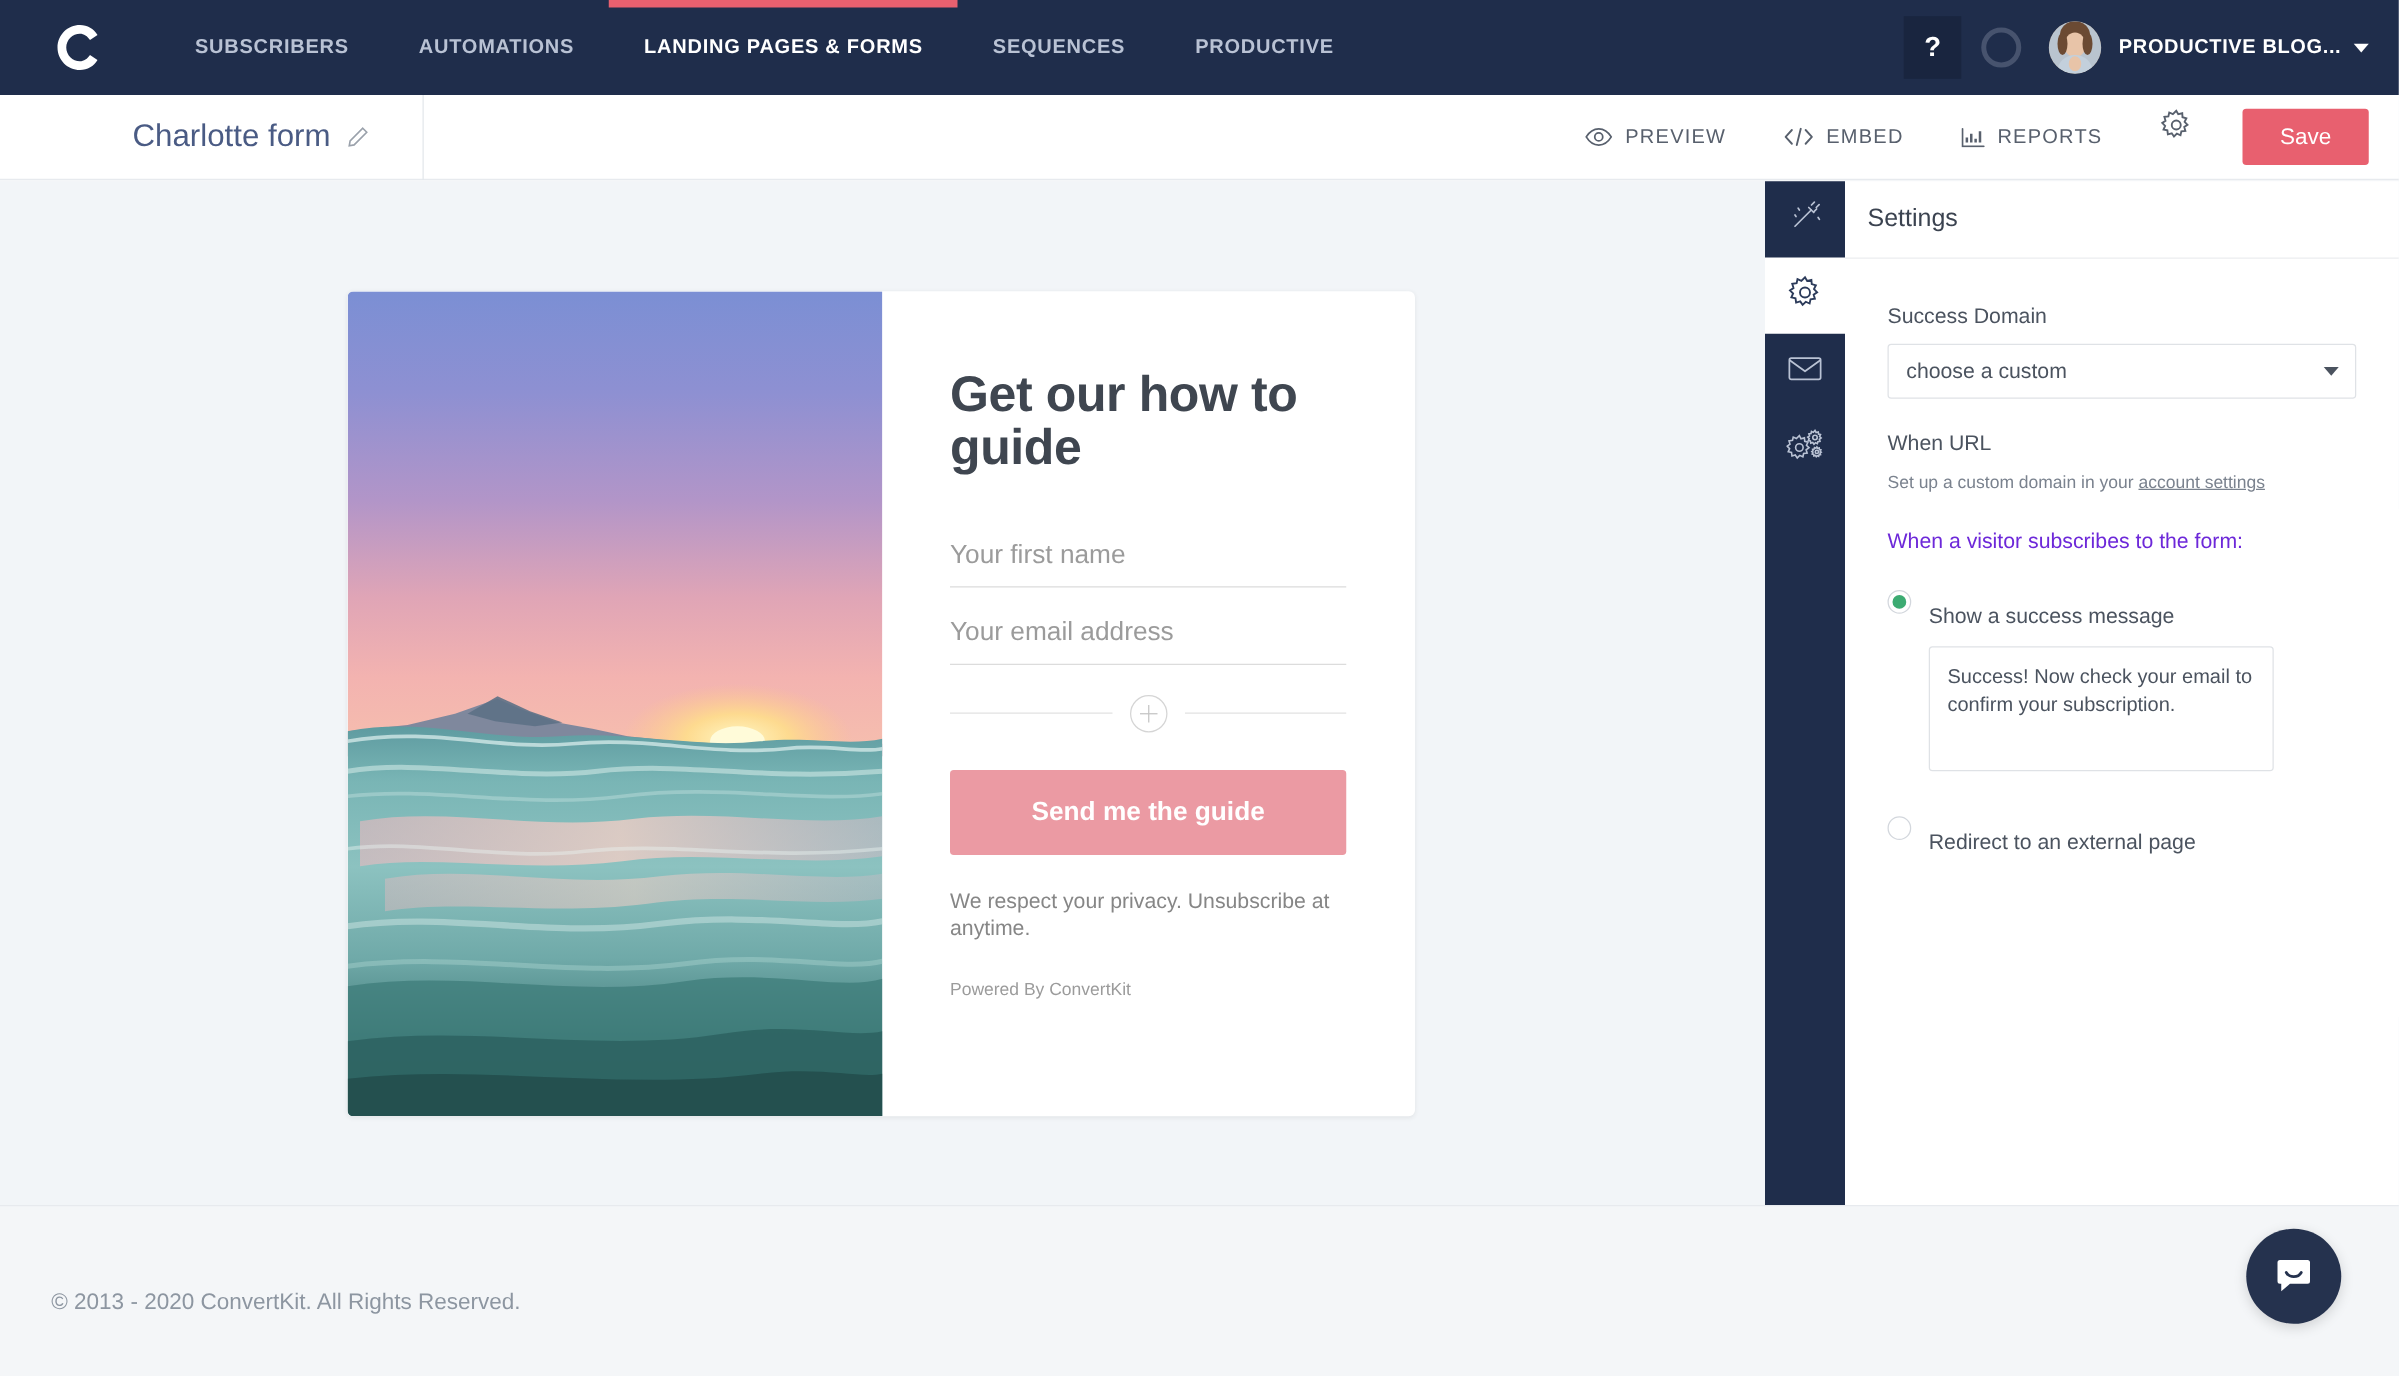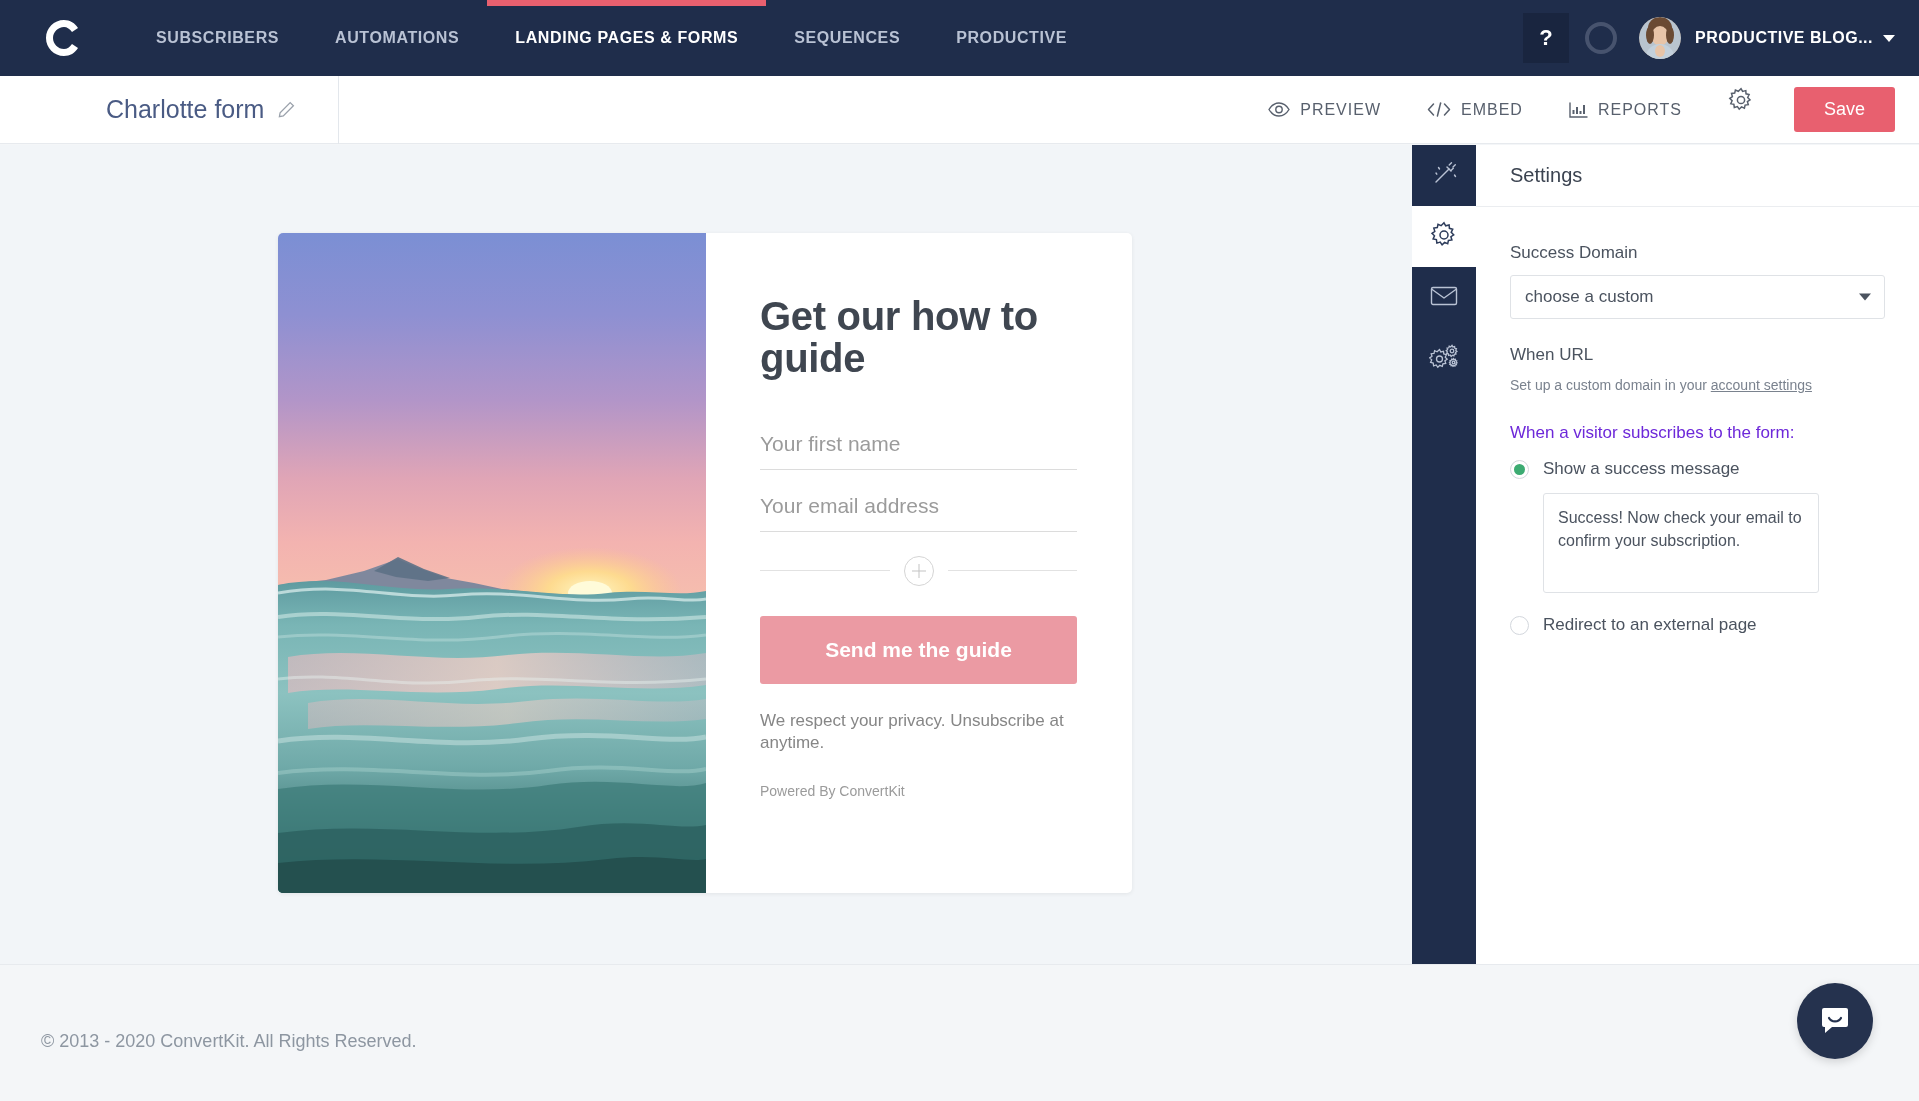--- a/index.html
+++ b/index.html
@@ -231,21 +231,21 @@
   .rail-btn.active { background: #ffffff; }
   .settings-panel {
     position: absolute;
     top: 145px; left: 1476px;
     width: 443px; height: 819px;
     background: #ffffff;
   }
   .panel-header {
     height: 62px;
     display: flex; align-items: center;
-    padding-left: 34px;
+    padding-left: 18px;
     border-bottom: 1px solid #ebedf0;
     color: #3b4350;
     font-size: 20px;
   }
   .panel-body { padding: 36px 34px 0 34px; }
   .field-label {
     color: #4b535f;
     font-size: 17px;
     margin-bottom: 12px;
   }
@@ -324,21 +324,21 @@
     position: relative;
   }
   .radio.checked::after {
     content: "";
     position: absolute;
     left: 3px; top: 3px;
     width: 11px; height: 11px;
     border-radius: 50%;
     background: #3cab72;
   }
-  .radio-label { color: #4b535f; font-size: 17px; }
+  .radio-label { color: #4b535f; font-size: 17px; margin-top: 24px; }
   .msg-box {
     margin-left: 33px;
     width: 276px; height: 100px;
     border: 1px solid #dfe2e6;
     border-radius: 3px;
     padding: 12px 14px;
     color: #4b535f;
     font-size: 16px;
     line-height: 1.45;
     font-family: inherit;

